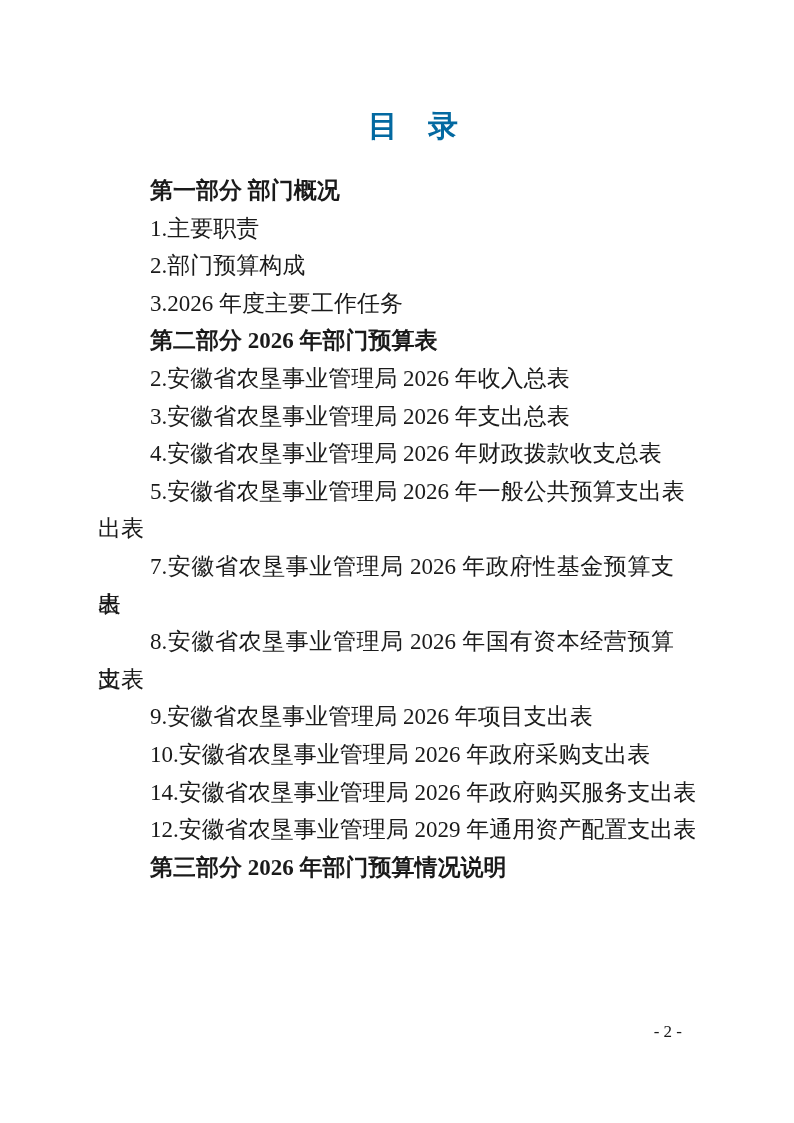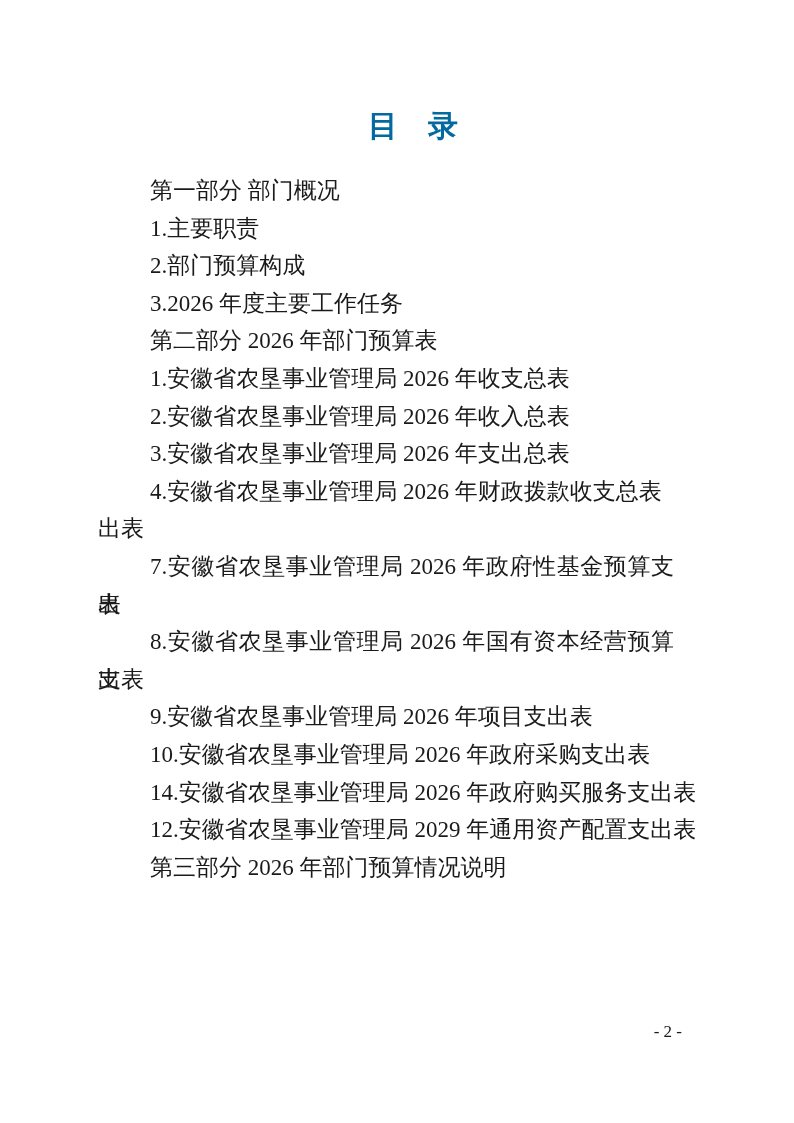--- a/index.html
+++ b/index.html
@@ -37,21 +37,21 @@
   .line {
     height: 37.6px;
     line-height: 37.6px;
     font-size: 23px;
     color: #1a1a1a;
     white-space: pre;
     text-indent: 52px;
     font-family: "Liberation Serif", "DejaVu Serif", serif;
   }
   .line.heading {
-    font-weight: 400;
+    font-weight: 700;
   }
   .line.cont {
     text-indent: 0;
   }
   .line.stretch {
     white-space: normal;
     width: 576px;
     text-align: justify;
     text-align-last: justify;
   }
@@ -72,24 +72,24 @@
 <div class="page">
   <h1 class="doc-title">目　录</h1>
 
   <div class="toc">
 
   <div class="line heading">第一部分 部门概况</div>
       <div class="line item">1.主要职责</div>
       <div class="line item">2.部门预算构成</div>
       <div class="line item">3.2026 年度主要工作任务</div>
       <div class="line heading">第二部分 2026 年部门预算表</div>
-      <div class="line item">1.安徽省农垦事业管理局 2026 年收支总表</div>
       <div class="line item">2.安徽省农垦事业管理局 2026 年收入总表</div>
       <div class="line item">3.安徽省农垦事业管理局 2026 年支出总表</div>
       <div class="line item">4.安徽省农垦事业管理局 2026 年财政拨款收支总表</div>
+      <div class="line item">5.安徽省农垦事业管理局 2026 年一般公共预算支出表</div>
       <div class="line cont">出表</div>
       <div class="line item stretch">7.安徽省农垦事业管理局 2026 年政府性基金预算支出</div>
       <div class="line cont">表</div>
       <div class="line item stretch">8.安徽省农垦事业管理局 2026 年国有资本经营预算支</div>
       <div class="line cont">出表</div>
       <div class="line item">9.安徽省农垦事业管理局 2026 年项目支出表</div>
       <div class="line item">10.安徽省农垦事业管理局 2026 年政府采购支出表</div>
       <div class="line item">14.安徽省农垦事业管理局 2026 年政府购买服务支出表</div>
       <div class="line item">12.安徽省农垦事业管理局 2029 年通用资产配置支出表</div>
       <div class="line heading">第三部分 2026 年部门预算情况说明</div>

